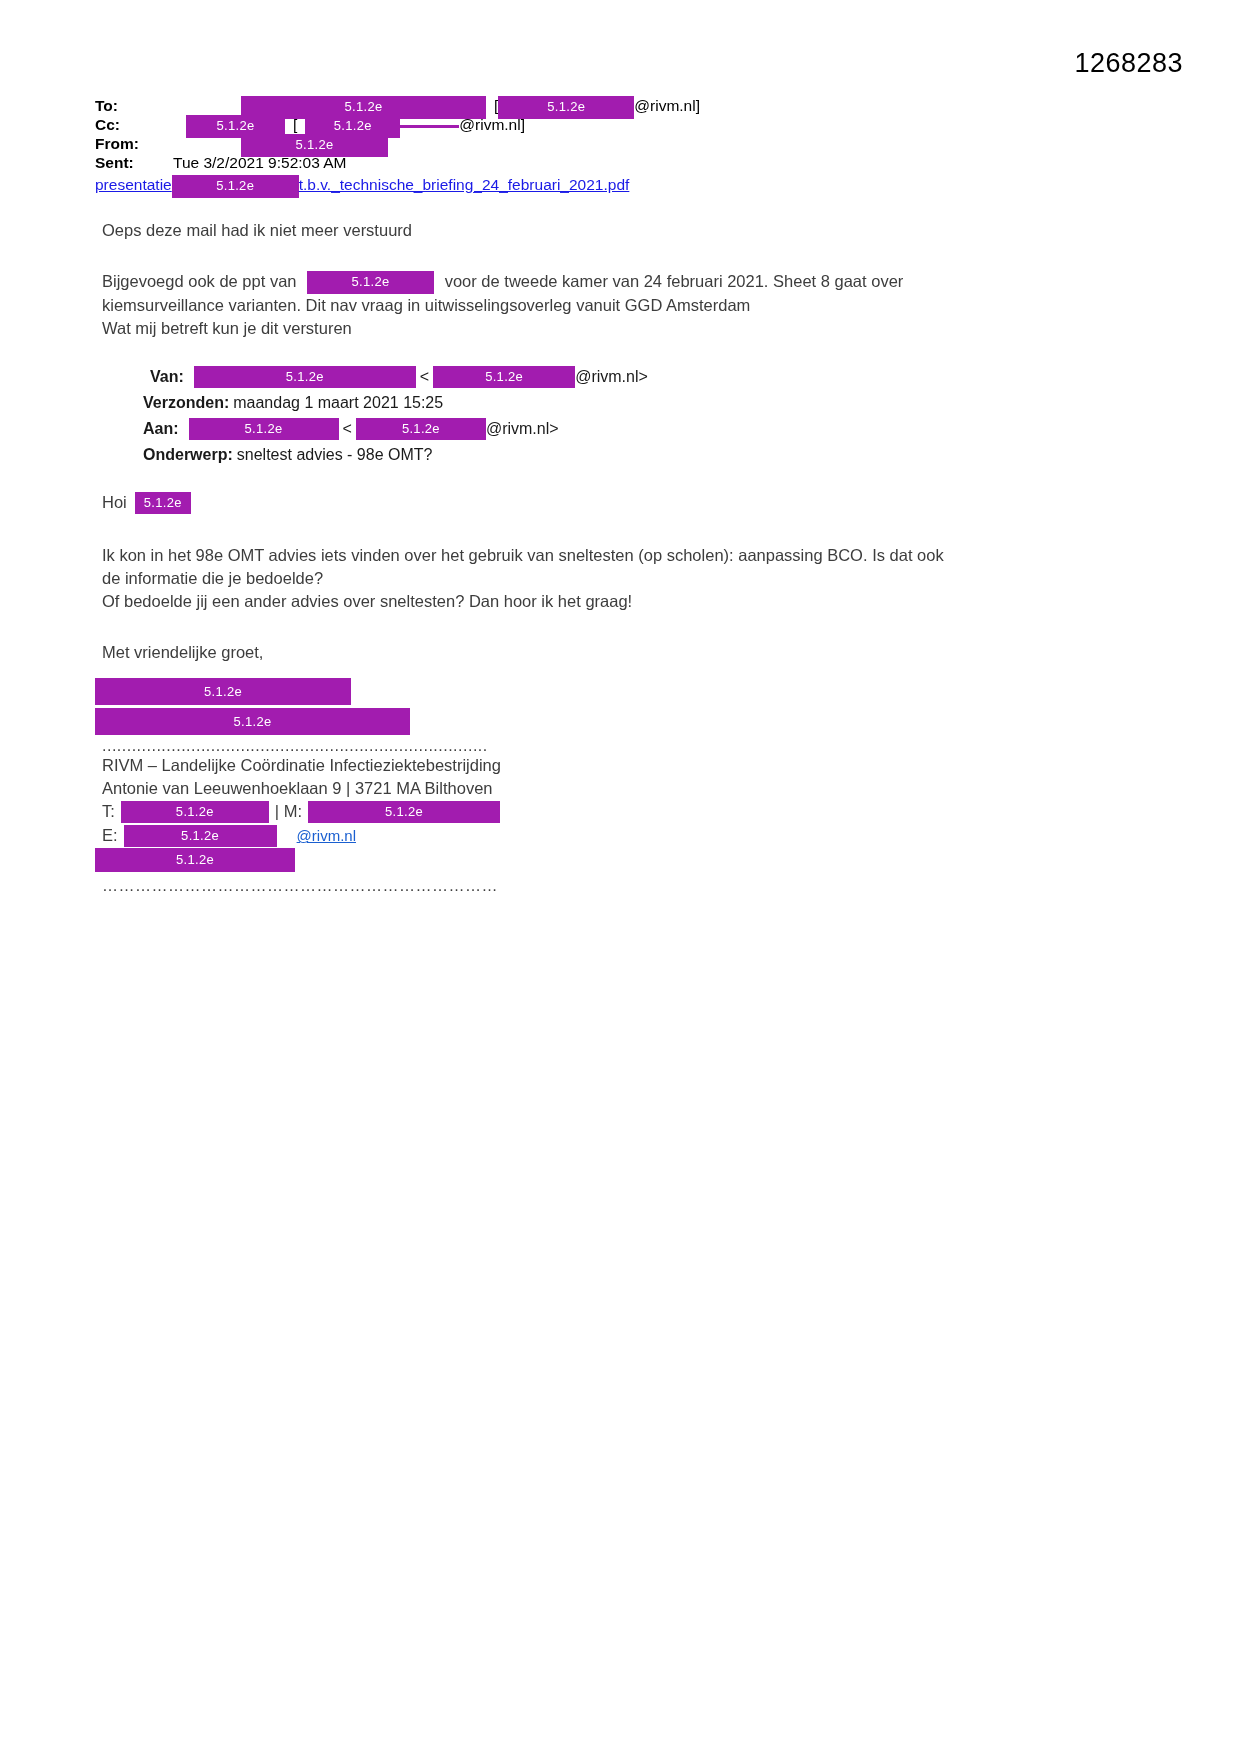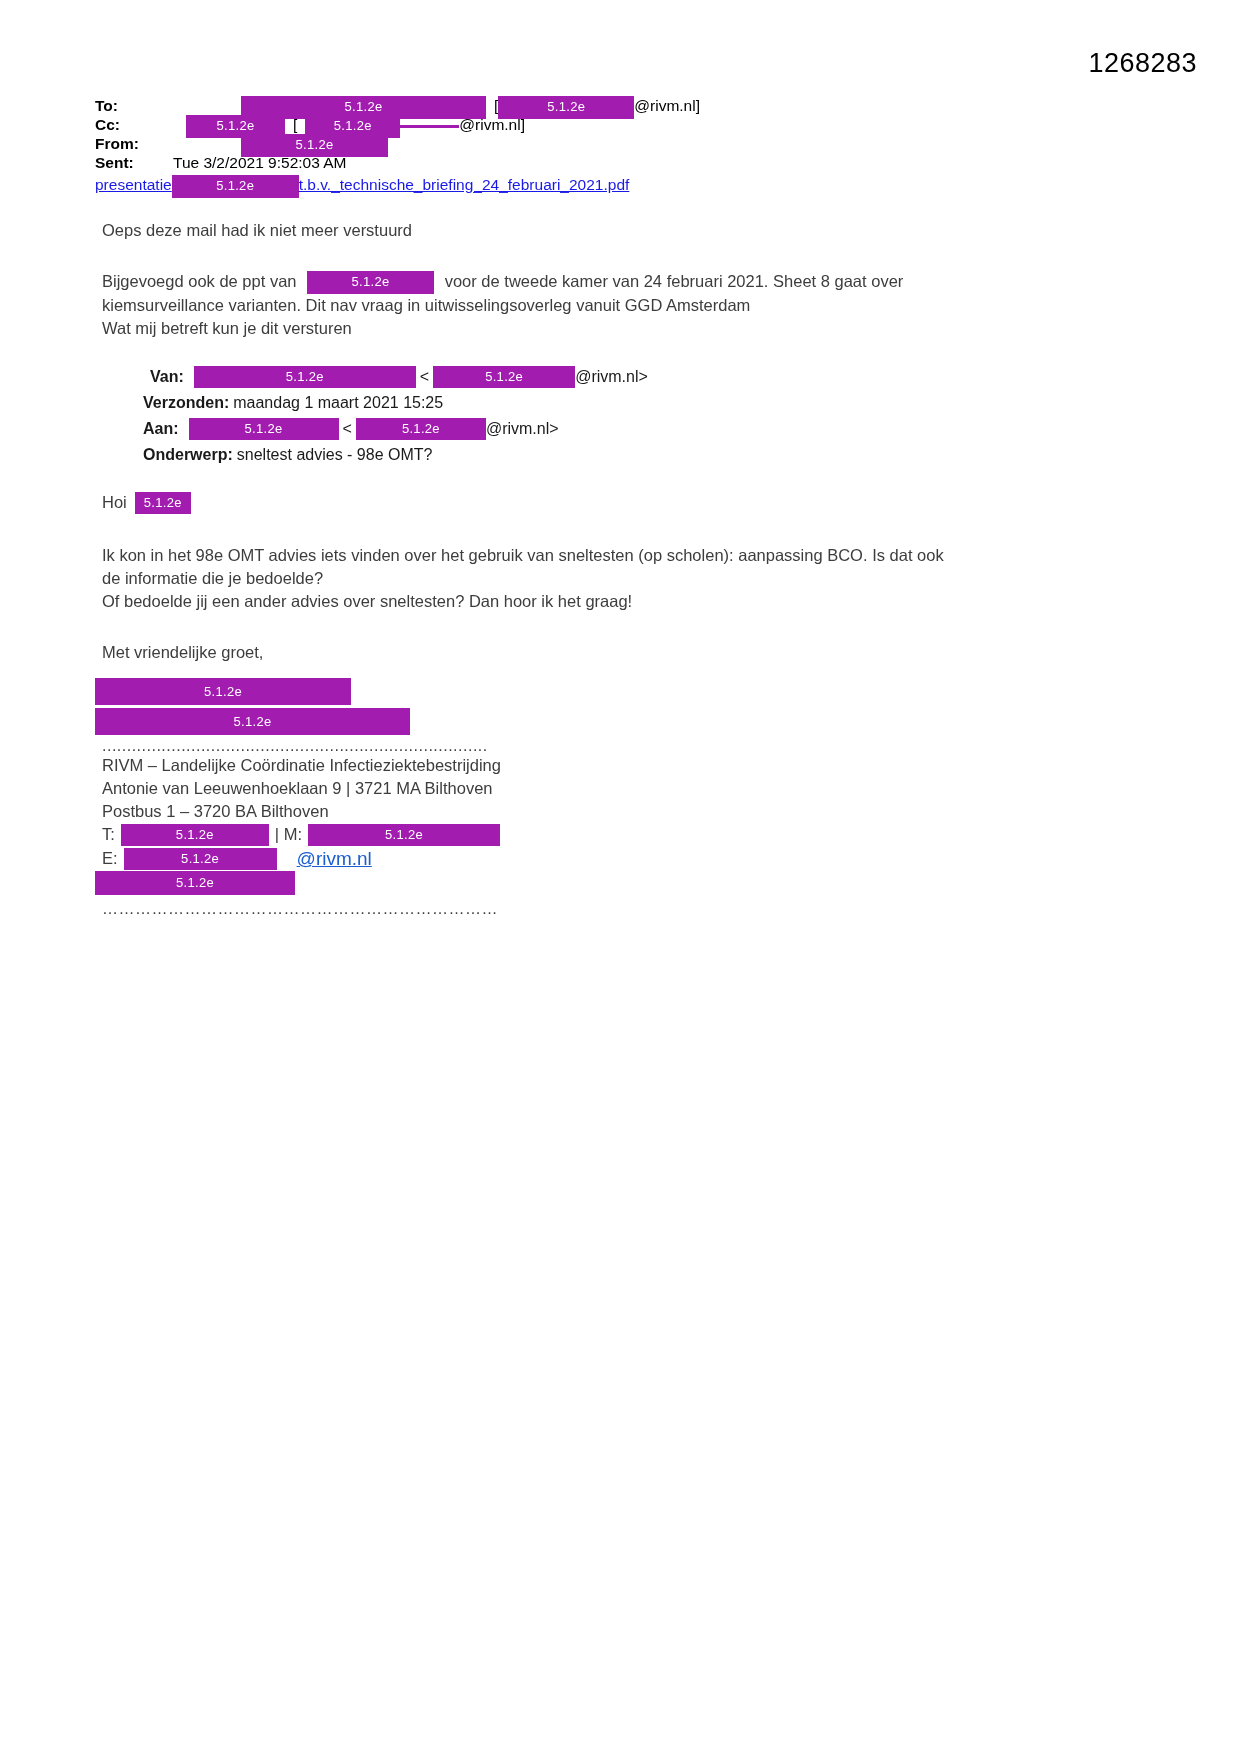--- a/index.html
+++ b/index.html
@@ -16,21 +16,21 @@
   }
   .page {
     position: relative;
     width: 1241px;
     height: 1754px;
     overflow: hidden;
   }
   .doc-id {
     position: absolute;
     top: 48px;
-    right: 44px;
+    right: 58px;
     font-size: 27px;
     letter-spacing: 0.5px;
     color: #000;
     font-family: "Liberation Sans", sans-serif;
   }
   .content {
     position: absolute;
     left: 95px;
     top: 96px;
     width: 1060px;
@@ -117,21 +117,21 @@
   .dots {
     font-size: 16px;
     color: #3d3d3d;
     letter-spacing: 0.5px;
     white-space: nowrap;
     line-height: 16px;
   }
   .email-link {
     color: #1a5fd0;
     text-decoration: underline;
-    font-size: 19px;
+    font-size: 15px;
   }
   .indent { padding-left: 7px; }
 </style>
 </head>
 <body>
 
 <div class="page">
 
   <div class="doc-id">1268283</div>
 
@@ -240,21 +240,20 @@
       </div>
 
       <div style="height:30px;margin-top:1px;">
         <span class="red" style="width:315px;height:27px;line-height:25px;">5.1.2e</span>
       </div>
 
       <div class="dots" style="padding-left:7px;">..............................................................................</div>
 
       <div class="sig-line indent">RIVM – Landelijke Coördinatie Infectieziektebestrijding</div>
       <div class="sig-line indent">Antonie van Leeuwenhoeklaan 9 | 3721 MA Bilthoven</div>
-      <div class="sig-line indent">Postbus 1 – 3720 BA Bilthoven</div>
 
       <div class="sig-line indent" style="display:flex;align-items:center;height:24px;">
         <span>T:</span>
         <span class="red" style="width:148px;margin-left:6px;">5.1.2e</span>
         <span style="margin:0 6px;">| M:</span>
         <span class="red" style="width:192px;">5.1.2e</span>
       </div>
 
       <div class="sig-line indent" style="display:flex;align-items:center;height:24px;">
         <span>E:</span>

